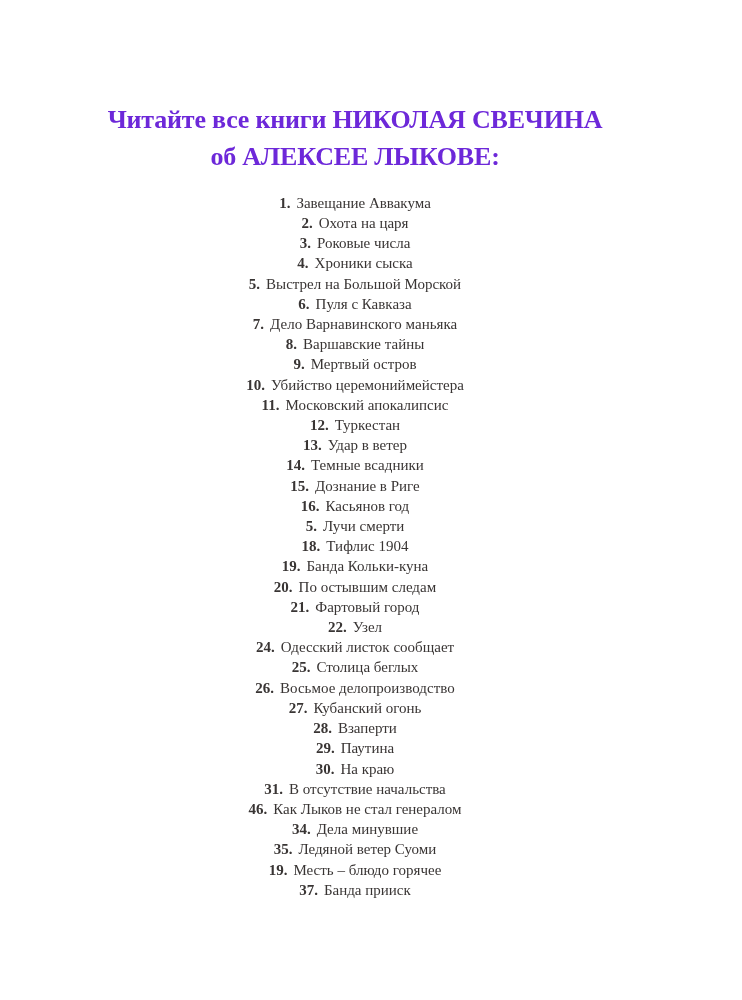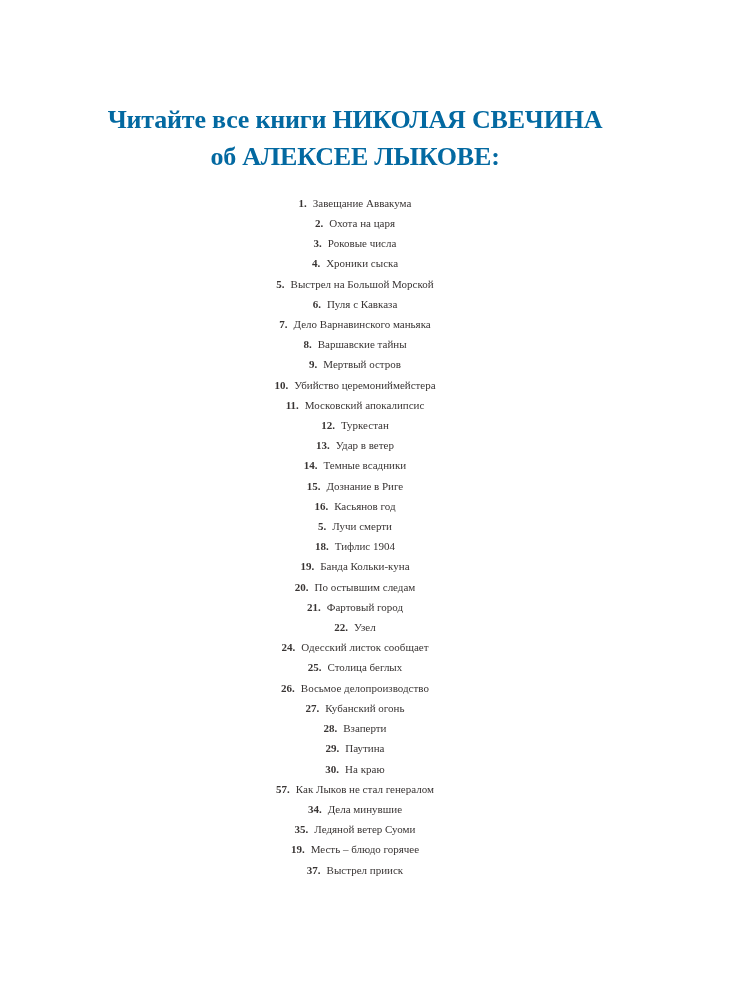--- a/index.html
+++ b/index.html
@@ -20,30 +20,30 @@
     box-sizing: border-box;
     
     padding: 84px 32px 0 0;
     text-align: center;
   }
   .heading {
     font-weight: bold;
     font-size: 26px;
     line-height: 37px;
     letter-spacing: -0.2px;
-    color: #0369a1;
+    color: #6d28d9;
   }
   .heading .line {
     display: block;
   }
   .book-list {
     margin-top: 1px;
   }
   .book-row {
-    font-size: 11px;
+    font-size: 15px;
     line-height: 20.2px;
     white-space: nowrap;
   }
   .book-num {
     font-weight: bold;
     margin-right: 6px;
   }
   .book-title {
     font-weight: normal;
   }
@@ -80,19 +80,20 @@
       <div class="book-row"><span class="book-num">20.</span><span class="book-title">По остывшим следам</span></div>
       <div class="book-row"><span class="book-num">21.</span><span class="book-title">Фартовый город</span></div>
       <div class="book-row"><span class="book-num">22.</span><span class="book-title">Узел</span></div>
       <div class="book-row"><span class="book-num">24.</span><span class="book-title">Одесский листок сообщает</span></div>
       <div class="book-row"><span class="book-num">25.</span><span class="book-title">Столица беглых</span></div>
       <div class="book-row"><span class="book-num">26.</span><span class="book-title">Восьмое делопроизводство</span></div>
       <div class="book-row"><span class="book-num">27.</span><span class="book-title">Кубанский огонь</span></div>
       <div class="book-row"><span class="book-num">28.</span><span class="book-title">Взаперти</span></div>
       <div class="book-row"><span class="book-num">29.</span><span class="book-title">Паутина</span></div>
       <div class="book-row"><span class="book-num">30.</span><span class="book-title">На краю</span></div>
-      <div class="book-row"><span class="book-num">57.</span><span class="book-title">Как Лыков не стал генералом</span></div>
+      <div class="book-row"><span class="book-num">31.</span><span class="book-title">В отсутствие начальства</span></div>
+      <div class="book-row"><span class="book-num">46.</span><span class="book-title">Как Лыков не стал генералом</span></div>
       <div class="book-row"><span class="book-num">34.</span><span class="book-title">Дела минувшие</span></div>
       <div class="book-row"><span class="book-num">35.</span><span class="book-title">Ледяной ветер Суоми</span></div>
       <div class="book-row"><span class="book-num">19.</span><span class="book-title">Месть – блюдо горячее</span></div>
-      <div class="book-row"><span class="book-num">37.</span><span class="book-title">Выстрел прииск</span></div>
+      <div class="book-row"><span class="book-num">37.</span><span class="book-title">Банда прииск</span></div>
     </div>
 </div>
 
 </body></html>

